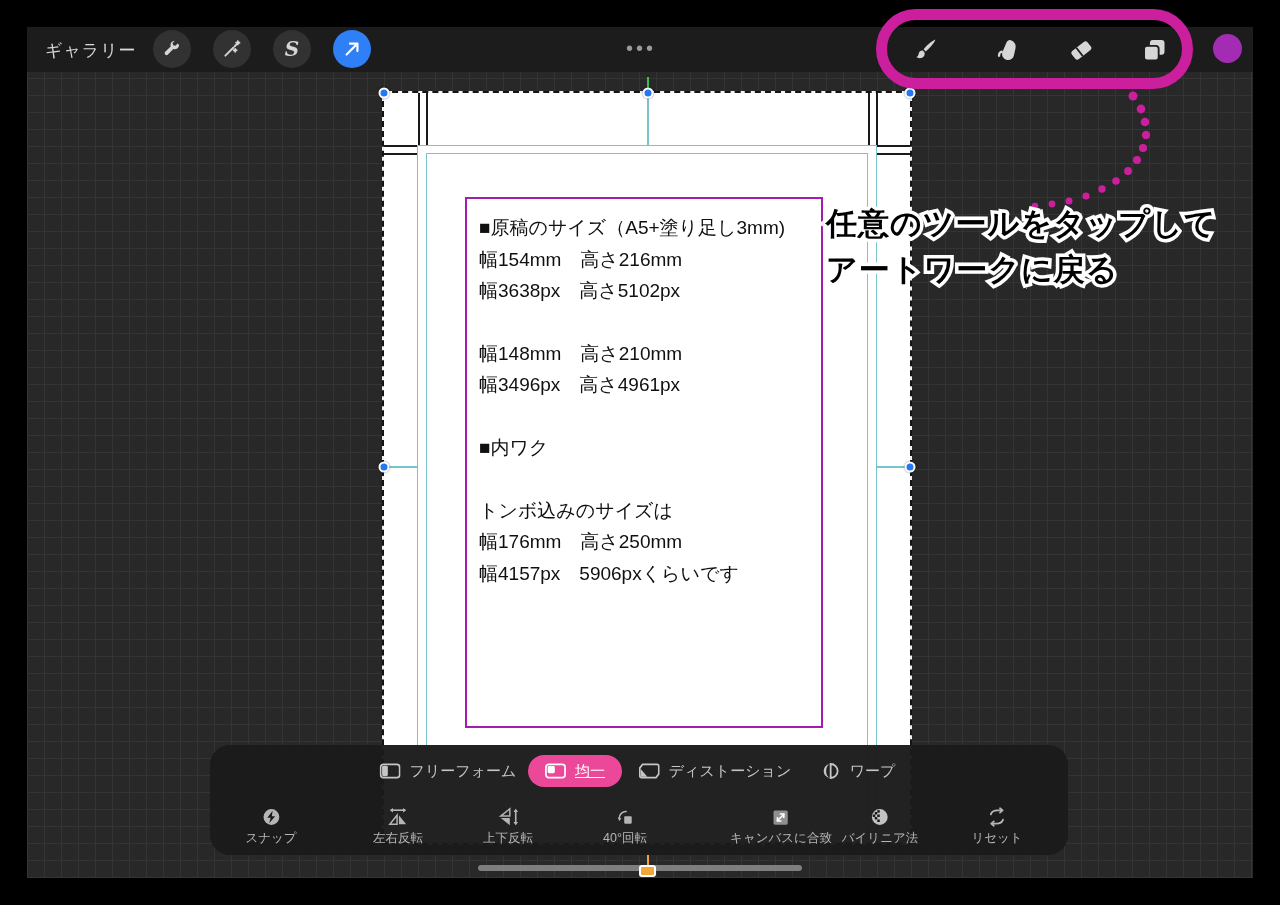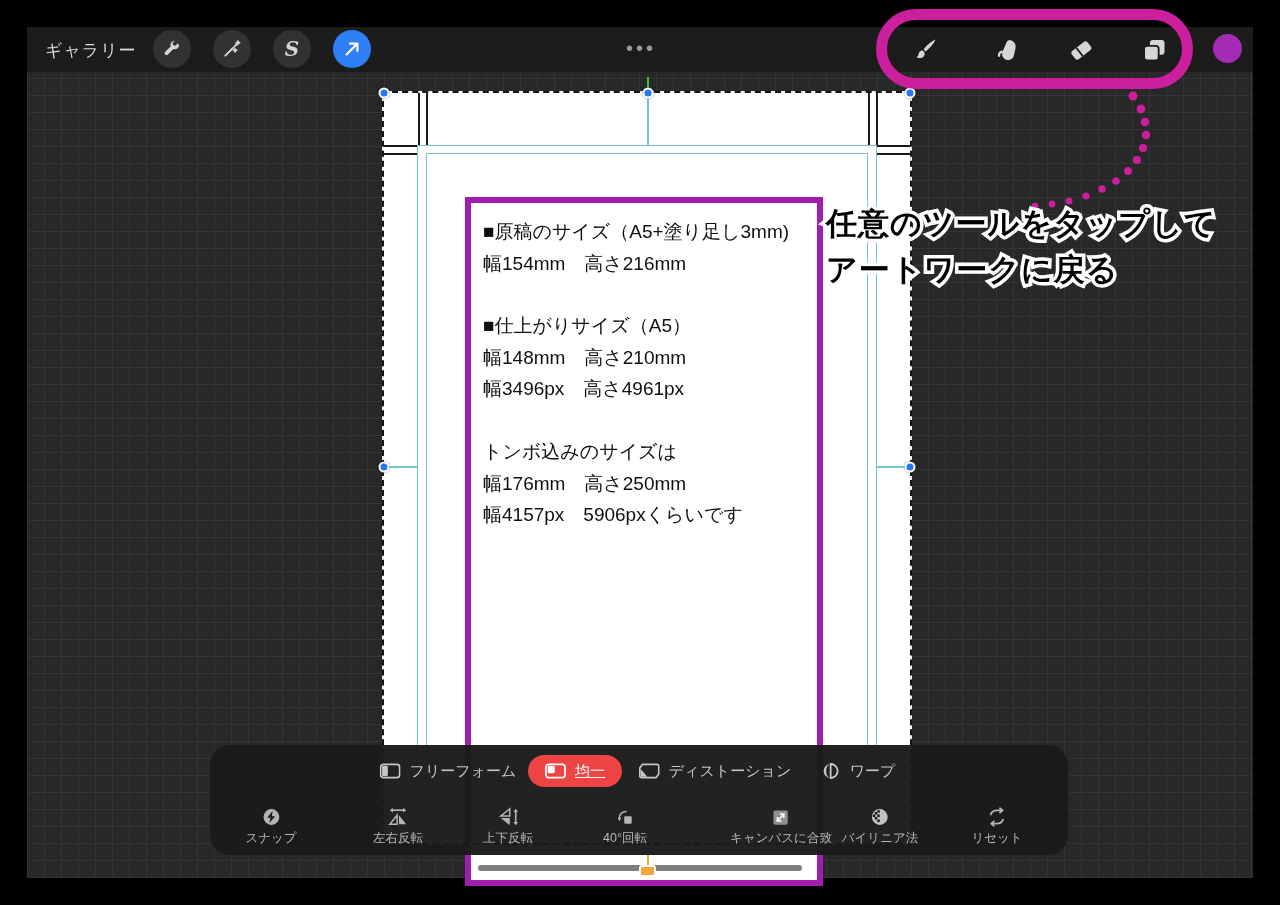--- a/index.html
+++ b/index.html
@@ -21,42 +21,42 @@
   .rt1{left:882px}.rt2{left:964px}.rt3{left:1038px}.rt4{left:1111px}
   .swatch{position:absolute;left:1186px;top:7px;width:29px;height:29px;border-radius:50%;background:#A42CB5;}
   
   .abs{position:absolute;}
   #page{left:384px;top:93px;width:526px;height:750px;background:#fff;z-index:2;}
   .selwhite{left:382px;top:91px;width:530px;height:754px;border:2px solid #f2f2f2;z-index:6;}
   .seldash{left:382px;top:91px;width:530px;height:754px;border:2px dashed #141414;z-index:6;}
   .cropline{background:#1a1a1a;z-index:3;}
   .cyan{z-index:3;}
   .cyanrect{border:1.6px solid #77C4CE;z-index:3;}
-  #textbox{left:465px;top:197px;width:358px;height:689px;background:#fff;border:6px solid #a21caf;z-index:4;padding:13px 0 0 12px;}
+  #textbox{left:465px;top:197px;width:358px;height:531px;background:#fff;border:2px solid #a21caf;z-index:4;padding:13px 0 0 12px;}
   #textbox .line{font-size:19px;line-height:31.6px;color:#101010;white-space:pre;}
   #textbox .sec{margin-bottom:31px;}
   #textbox .sec.last{}
   .handle{width:11px;height:11px;border-radius:50%;background:#2478f2;border:2px solid #fff;box-shadow:0 0 2px rgba(0,0,0,.5);z-index:8;transform:translate(-50%,-50%);}
   .greenline{left:647px;top:77px;width:2px;height:17px;background:#3AC24B;z-index:5;}
   .orangeline{left:647px;top:853px;width:2px;height:15px;background:#F0A63B;z-index:8;}
   .orangehandle{left:639px;top:865px;width:17px;height:12px;background:#F0A63B;border:2px solid #fff;border-radius:3px;z-index:9;}
   .homebar{left:478px;top:865px;width:324px;height:6px;border-radius:3px;background:#7e7e7e;z-index:7;}
   
   .anno{position:absolute;z-index:30;font-size:31px;font-weight:900;color:#000;letter-spacing:1px;white-space:nowrap;
     -webkit-text-stroke:7px #fff;paint-order:stroke fill;
     text-shadow:0 0 0 #fff;}
   .anno1{left:826px;top:203px;}
   .anno2{left:826px;top:249px;}
   .ring{position:absolute;left:876px;top:9px;width:317px;height:80px;border:11px solid #CB1F9D;border-radius:44px;z-index:28;}
   .dotcurve{position:absolute;left:1010px;top:88px;z-index:28;}
   
   #panel{position:absolute;left:210px;top:745px;width:858px;height:110px;background:rgba(27,27,27,.97);border-radius:20px;z-index:15;}
   .tab{position:absolute;top:10px;height:32px;display:flex;align-items:center;gap:9px;color:#c6c6c6;font-size:15px;transform:translateX(-50%);white-space:nowrap;}
   .tab .ticon{display:flex;align-items:center;}
-  .tab.active{background:#ef4444;color:#fff;border-radius:17px;padding:0 17px;text-decoration:underline;}
+  .tab.active{background:#ec4899;color:#fff;border-radius:17px;padding:0 17px;text-decoration:underline;}
   .tabff{left:238px}.tabuni{left:365px}.tabdis{left:505px}.tabwarp{left:648px}
   .pbtn{position:absolute;top:60px;transform:translateX(-50%);text-align:center;color:#b5b5b5;font-size:12.5px;white-space:nowrap;}
   .pbtn .picon{height:22px;display:flex;align-items:flex-end;justify-content:center;margin-bottom:3px;}
   .pb1{left:61px}.pb2{left:188px}.pb3{left:298px}.pb4{left:415px}.pb5{left:571px}.pb6{left:670px}.pb7{left:787px}
   svg{display:block;}
 </style>
 </head>
 <body>
 
 <div id="frame">
@@ -150,27 +150,28 @@
   <div class="abs cyanrect" style="left:417px;top:145px;width:460px;height:698px;"></div>
   <div class="abs cyanrect" style="left:426px;top:153px;width:442px;height:690px;"></div>
   <div class="abs cyan" style="left:647px;top:93px;width:1.6px;height:52px;background:#77C4CE;"></div>
   <div class="abs cyan" style="left:384px;top:466px;width:33px;height:1.8px;background:#77C4CE;"></div>
   <div class="abs cyan" style="left:877px;top:466px;width:33px;height:1.8px;background:#77C4CE;"></div>
 
   <div class="abs" id="textbox">
     <div class="sec">
       <div class="line">■原稿のサイズ（A5+塗り足し3mm)</div>
       <div class="line">幅154mm　高さ216mm</div>
+      <div class="line">幅3638px　高さ5102px</div>
     </div>
     <div class="sec">
-      <div class="line">■仕上がりサイズ（A5）</div>
       <div class="line">幅148mm　高さ210mm</div>
       <div class="line">幅3496px　高さ4961px</div>
     </div>
     <div class="sec">
+      <div class="line">■内ワク</div>
     </div>
     <div class="sec last">
       <div class="line">トンボ込みのサイズは</div>
       <div class="line">幅176mm　高さ250mm</div>
       <div class="line">幅4157px　5906pxくらいです</div>
     </div>
   </div>
 
   <div class="abs selwhite"></div>
   <div class="abs seldash"></div>

